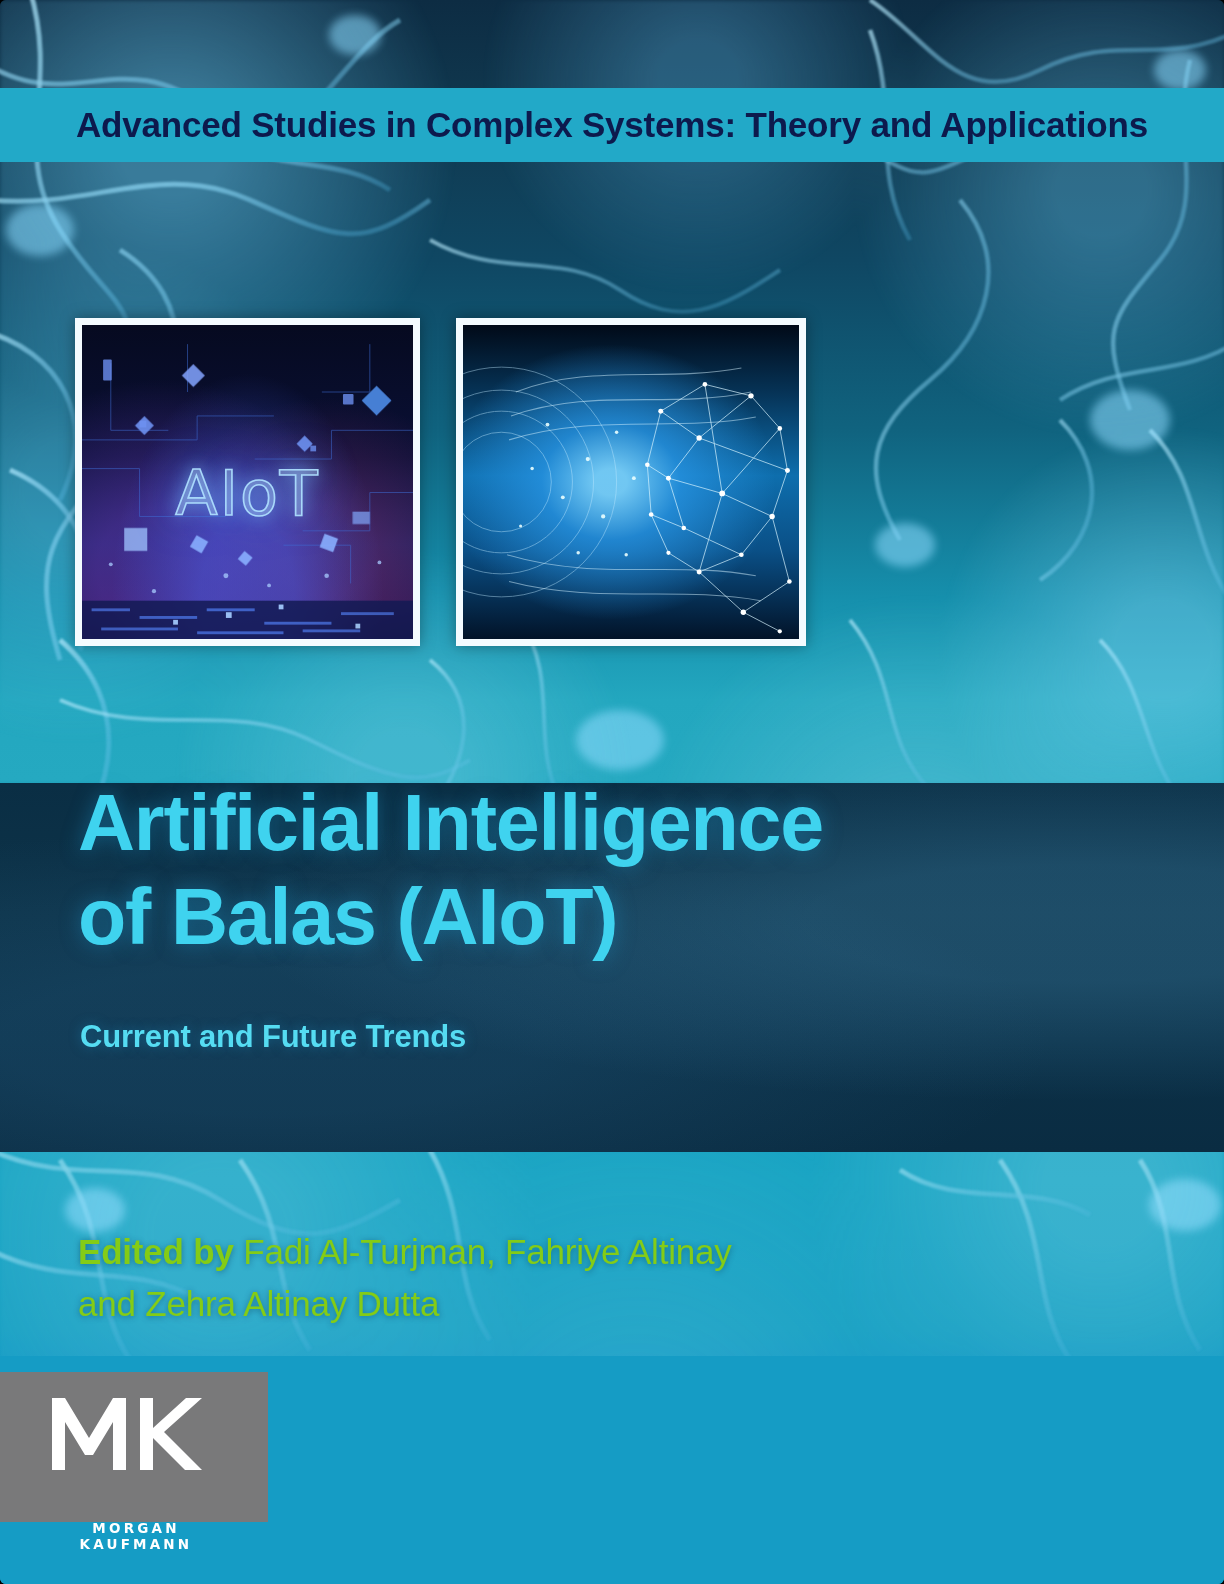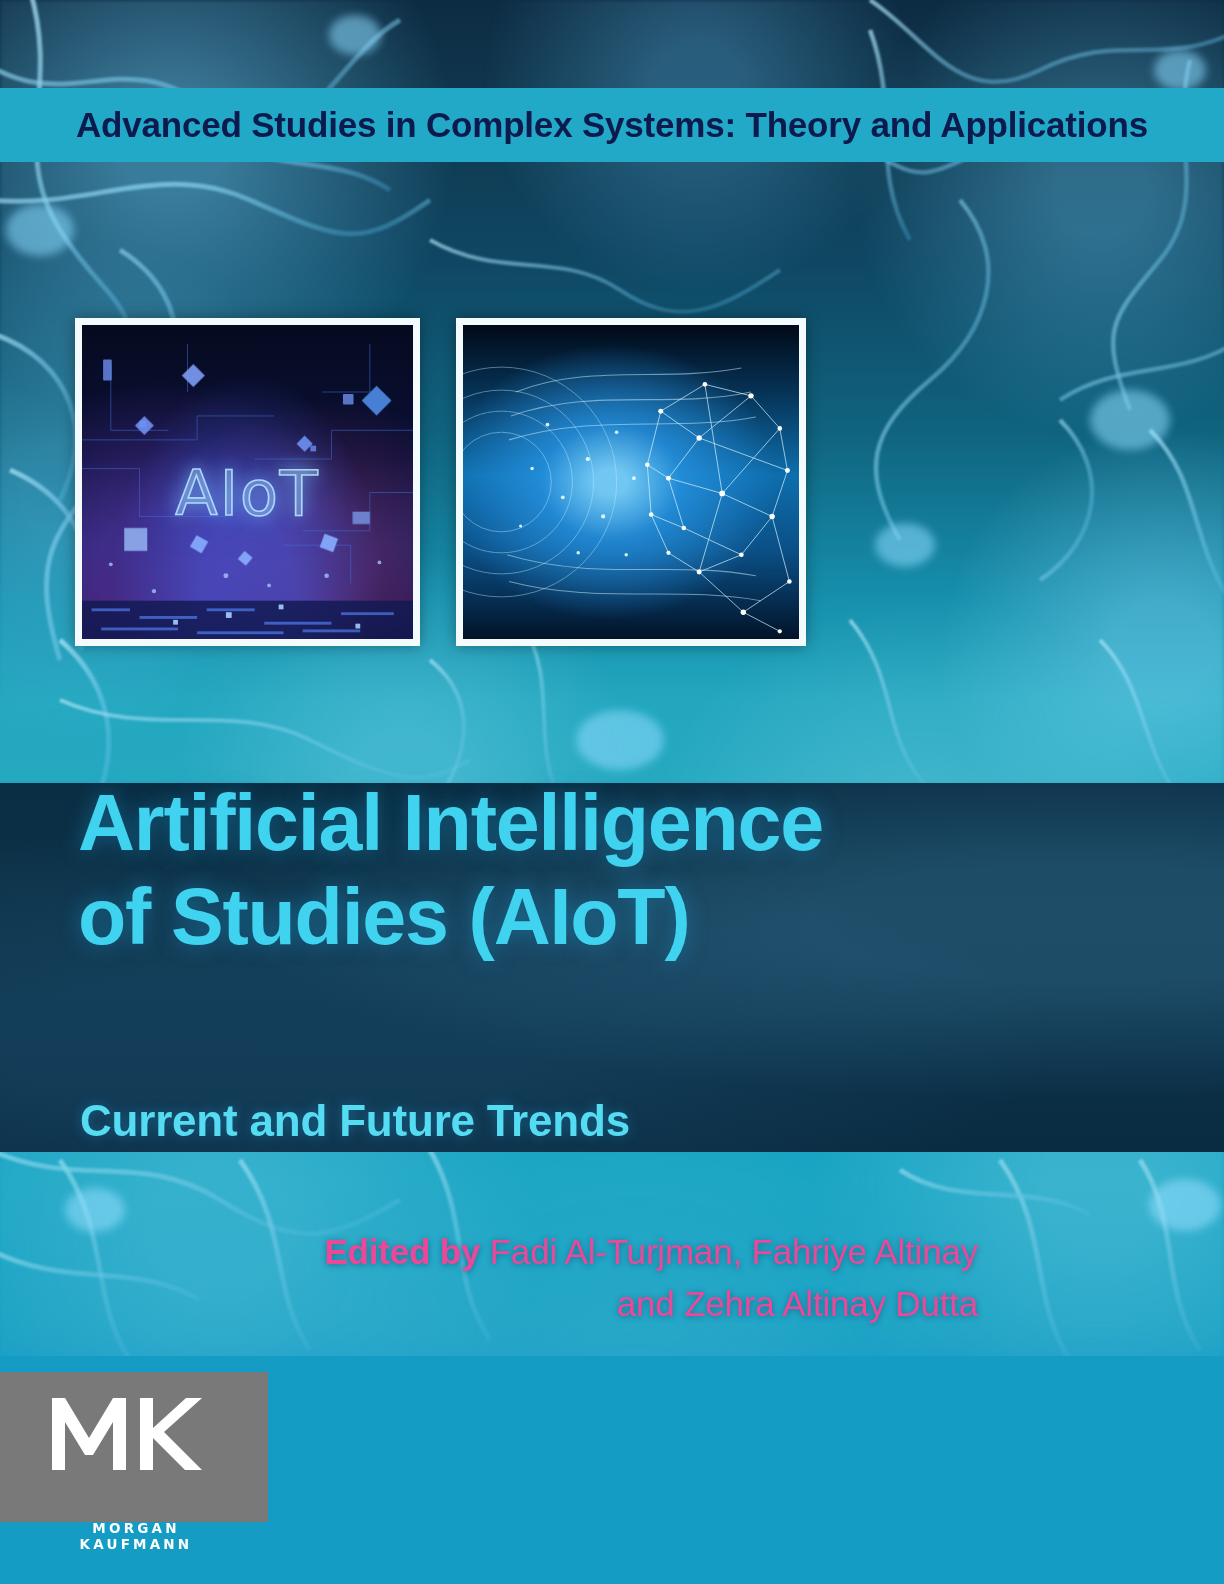--- a/index.html
+++ b/index.html
@@ -3,20 +3,21 @@
 <meta charset="utf-8">
 <style>
   html,body{margin:0;padding:0;background:#000;}
   body{font-family:"Liberation Sans", sans-serif;}
 
   .cover{
     position:relative;
     width:1224px;height:1584px;
     overflow:hidden;
     background:#05202e;
+    border-radius:6px;
   }
 
   
   .bg-base{
     position:absolute;inset:0;
     background:
       linear-gradient(to bottom,
         #0d2c43 0px,
         #103950 120px,
         #0f4763 260px,
@@ -114,34 +115,33 @@
   }
 
   .book-title{
     position:absolute;left:78px;top:776px;width:980px;
     color:#3fd3ef;
     font-size:79px;line-height:94px;font-weight:700;
     letter-spacing:-1.2px;
     text-shadow:0 0 20px rgba(30,140,190,.55);
   }
   .book-subtitle{
-    position:absolute;left:80px;top:1096px;
+    position:absolute;left:80px;top:1019px;
     color:#55dcf2;
-    font-size:44px;font-weight:700;letter-spacing:-.2px;
+    font-size:31px;font-weight:700;letter-spacing:-.2px;
     text-shadow:0 0 12px rgba(30,140,190,.5);
   }
 
   
   .editors{
     position:absolute;left:78px;top:1226px;width:900px;
-    color:#ec4899;
+    color:#84cc16;
     font-size:35px;line-height:52px;font-weight:400;
     letter-spacing:-.2px;
     text-shadow:0 1px 6px rgba(0,40,70,.45);
-    text-align:right;
   }
   .editors b{font-weight:700;}
 
   
   .bottom-band{
     position:absolute;left:0;top:1356px;width:100%;height:228px;
     background:#159cc5;
   }
 
   
@@ -385,21 +385,21 @@
         </g>
       </svg>
     </div>
   </div>
 
   <div class="title-band"></div>
   <div class="title-band-shade"></div>
 
   <div class="book-title">
     <div>Artificial Intelligence</div>
-    <div>of Studies (AIoT)</div>
+    <div>of Balas (AIoT)</div>
   </div>
   <div class="book-subtitle">Current and Future Trends</div>
 
   <div class="editors">
     <div>
       <b>Edited by</b><span> Fadi Al-Turjman, Fahriye Altinay</span>
     </div>
     <div>and Zehra Altinay Dutta</div>
   </div>
 

